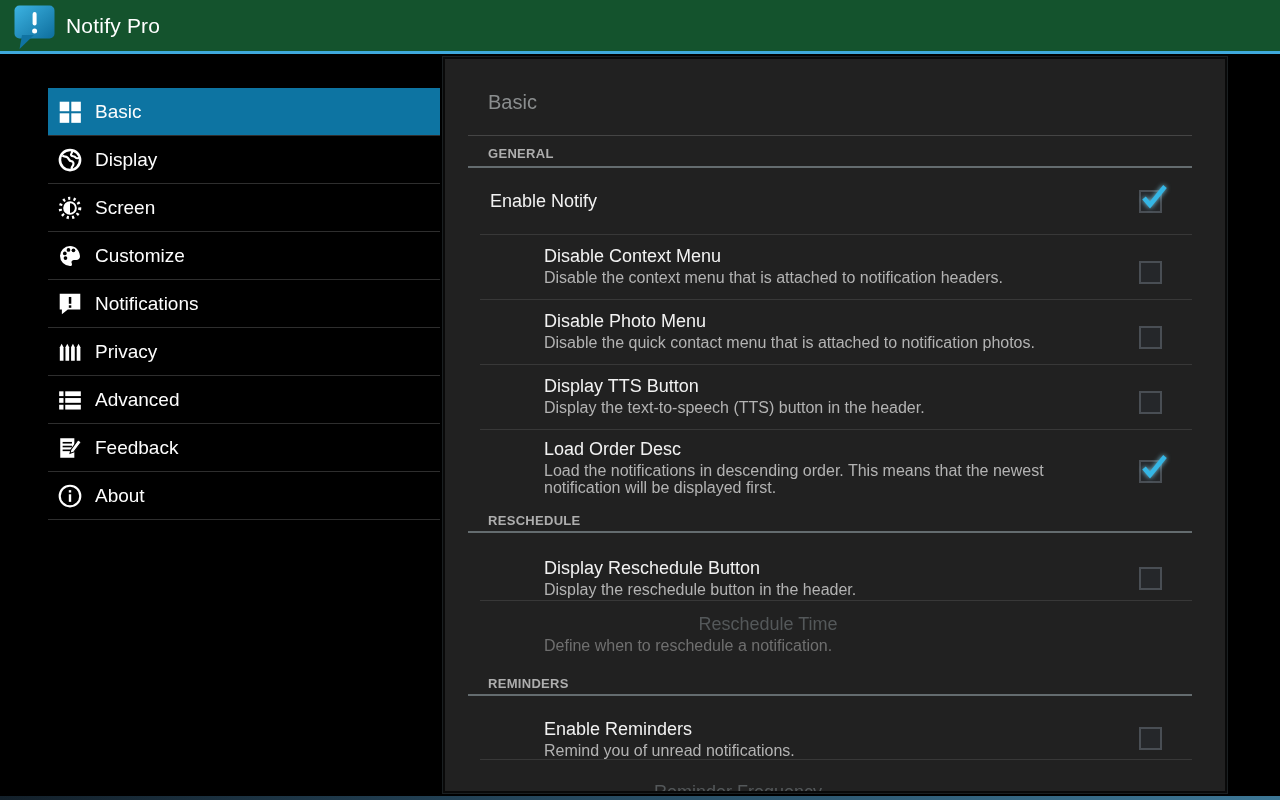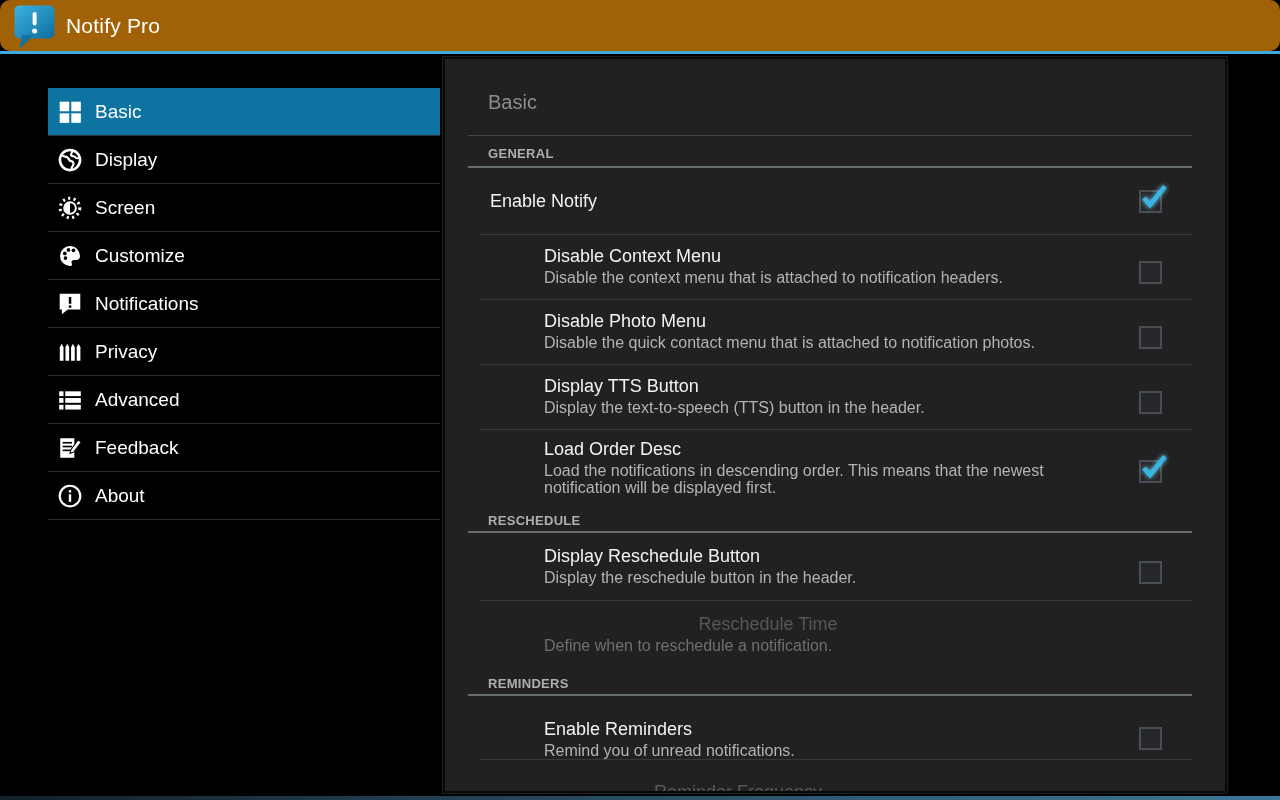--- a/index.html
+++ b/index.html
@@ -1,22 +1,22 @@
 <!DOCTYPE html>
 <html><head>
 <meta charset="utf-8">
 <style>
   * { margin:0; padding:0; box-sizing:border-box; }
   html,body { width:1280px; height:800px; background:#000; overflow:hidden;
     font-family:"Liberation Sans", sans-serif; }
   #screen { position:absolute; left:0; top:0; width:1280px; height:800px; background:#000; }
 
   
-  #action-bar { position:absolute; left:0; top:0; width:1280px; height:51px; background:#a16207;
-    display:flex; align-items:center;border-radius:10px; }
+  #action-bar { position:absolute; left:0; top:0; width:1280px; height:51px; background:#14532d;
+    display:flex; align-items:center; }
   #app-icon { width:44px; height:46px; margin:2px 0 0 13px; flex:0 0 auto; }
   #ab-title { color:#fff; font-size:21px; margin-left:9px; letter-spacing:.2px; }
   #accent-line { position:absolute; left:0; top:51px; width:1280px; height:3px; background:#3fa9dc; }
 
   
   #sidebar { position:absolute; left:48px; top:88px; width:392px; }
   .sb-item { height:48px; display:flex; align-items:center; border-bottom:1px solid #2e2e2e;
     cursor:pointer; }
   .sb-item.selected { background:#0d74a2; }
   .sb-icon { width:26px; height:26px; margin-left:9px; flex:0 0 auto; }
@@ -248,21 +248,21 @@
             <div class="cb-box"></div>
             <svg viewBox="0 0 30 30" class="cb-check">
               <path d="M6 17 L12 24 L27 5.5" fill="none" stroke="#35b6e5" stroke-width="4.6"></path>
             </svg>
           </div>
         </div>
         <div class="cat-block">
           <span class="cat-label">RESCHEDULE</span>
         </div>
         <div class="cat-underline"></div>
-        <div class="pref-row topalign" style="height: 67px; padding-top: 12px;">
+        <div class="pref-row topalign" style="height: 67px; padding-top: 24px;">
           <div class="pref-text">
             <div class="pref-title">Display Reschedule Button</div>
             <div class="pref-summary">Display the reschedule button in the header.</div>
           </div>
           <div class="spacer"></div>
           <div class="cb-wrap">
             <div class="cb-box"></div>
           </div>
         </div>
         <div class="row-div"></div>

